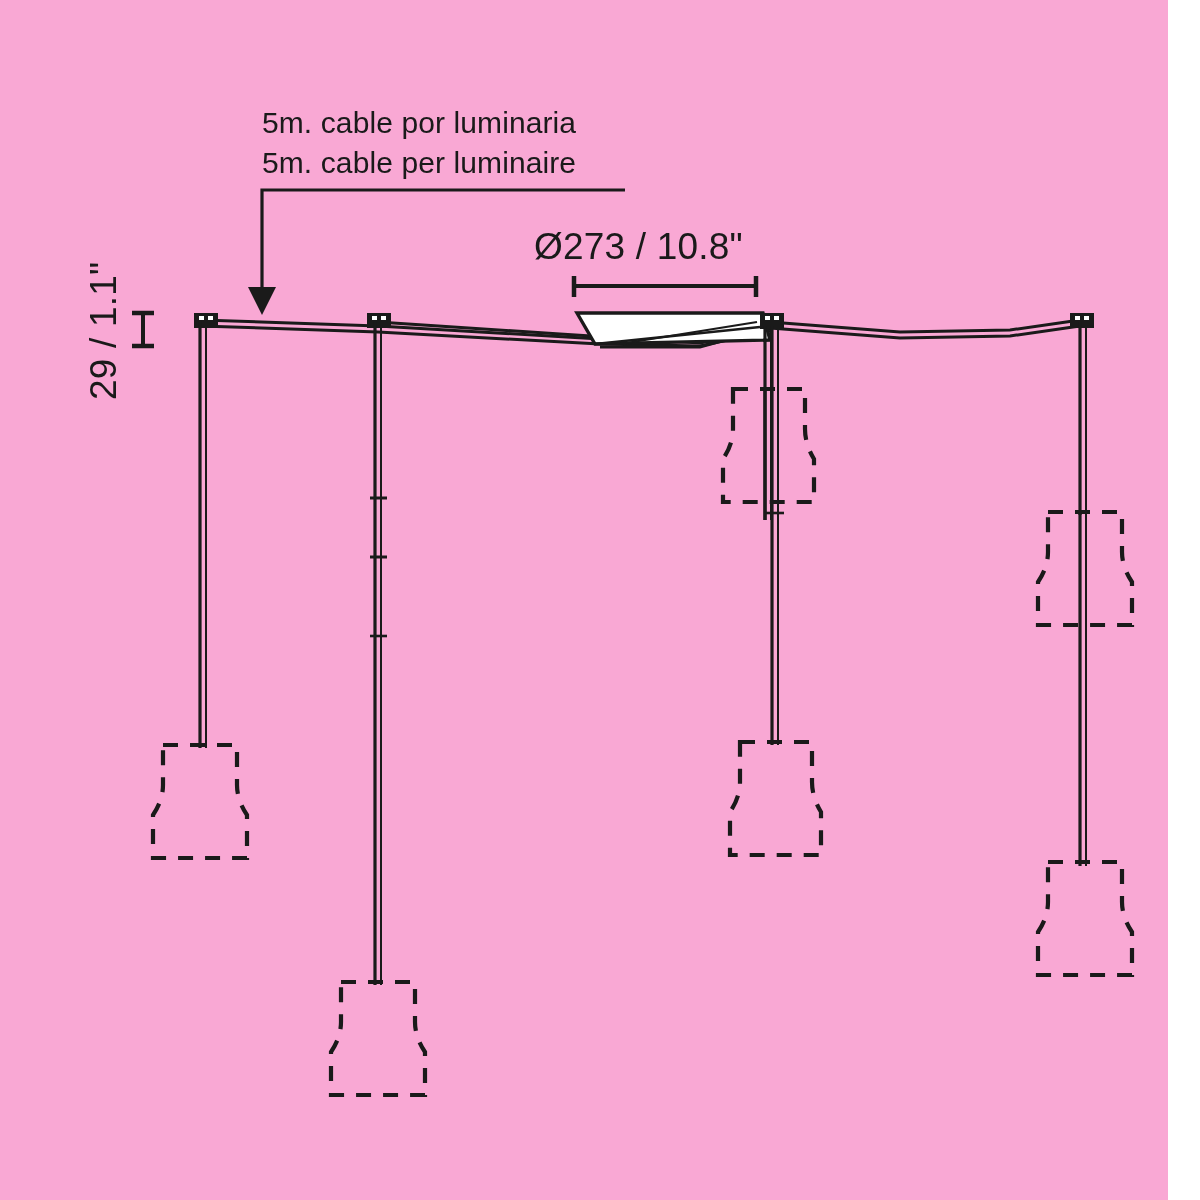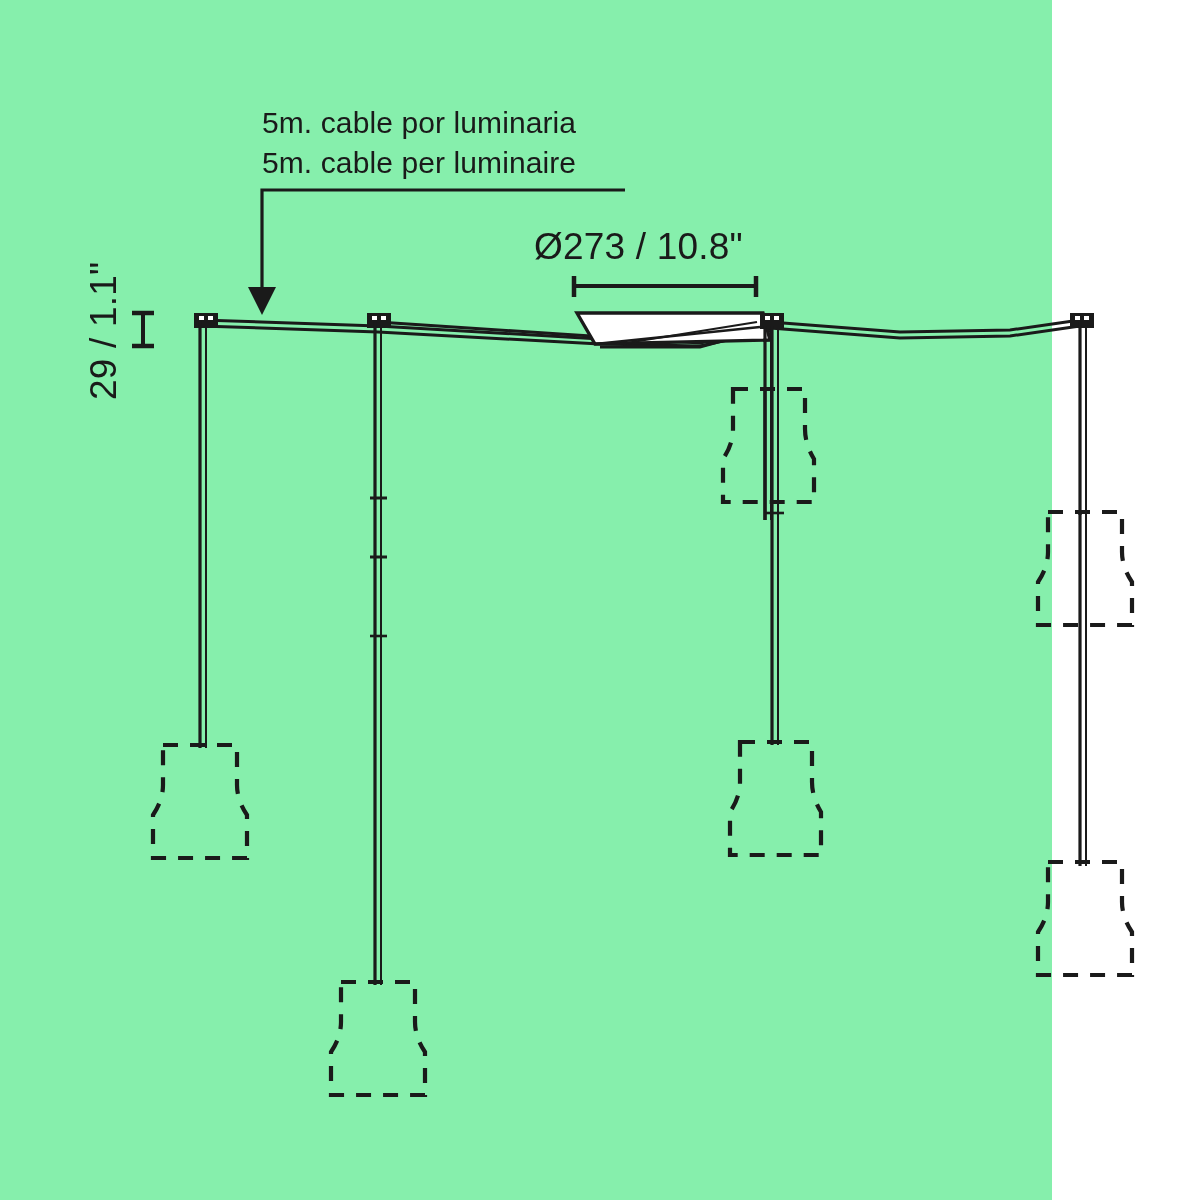--- a/index.html
+++ b/index.html
@@ -9,23 +9,23 @@
   }
   body {
     width: 1200px;
     height: 1200px;
     overflow: hidden;
     font-family: "Liberation Sans", sans-serif;
     color: #1a1a1a;
   }
   #drawing-root {
     position: relative;
-    width: 1052px;
+    width: 1168px;
     height: 1200px;
-    background: #86efac;
+    background: #f9a8d4;
   }
   #tech-svg {
     position: absolute;
     inset: 0;
     width: 1200px;
     height: 1200px;
     display: block;
   }
   .dim-text {
     font-family: "Liberation Sans", sans-serif;

